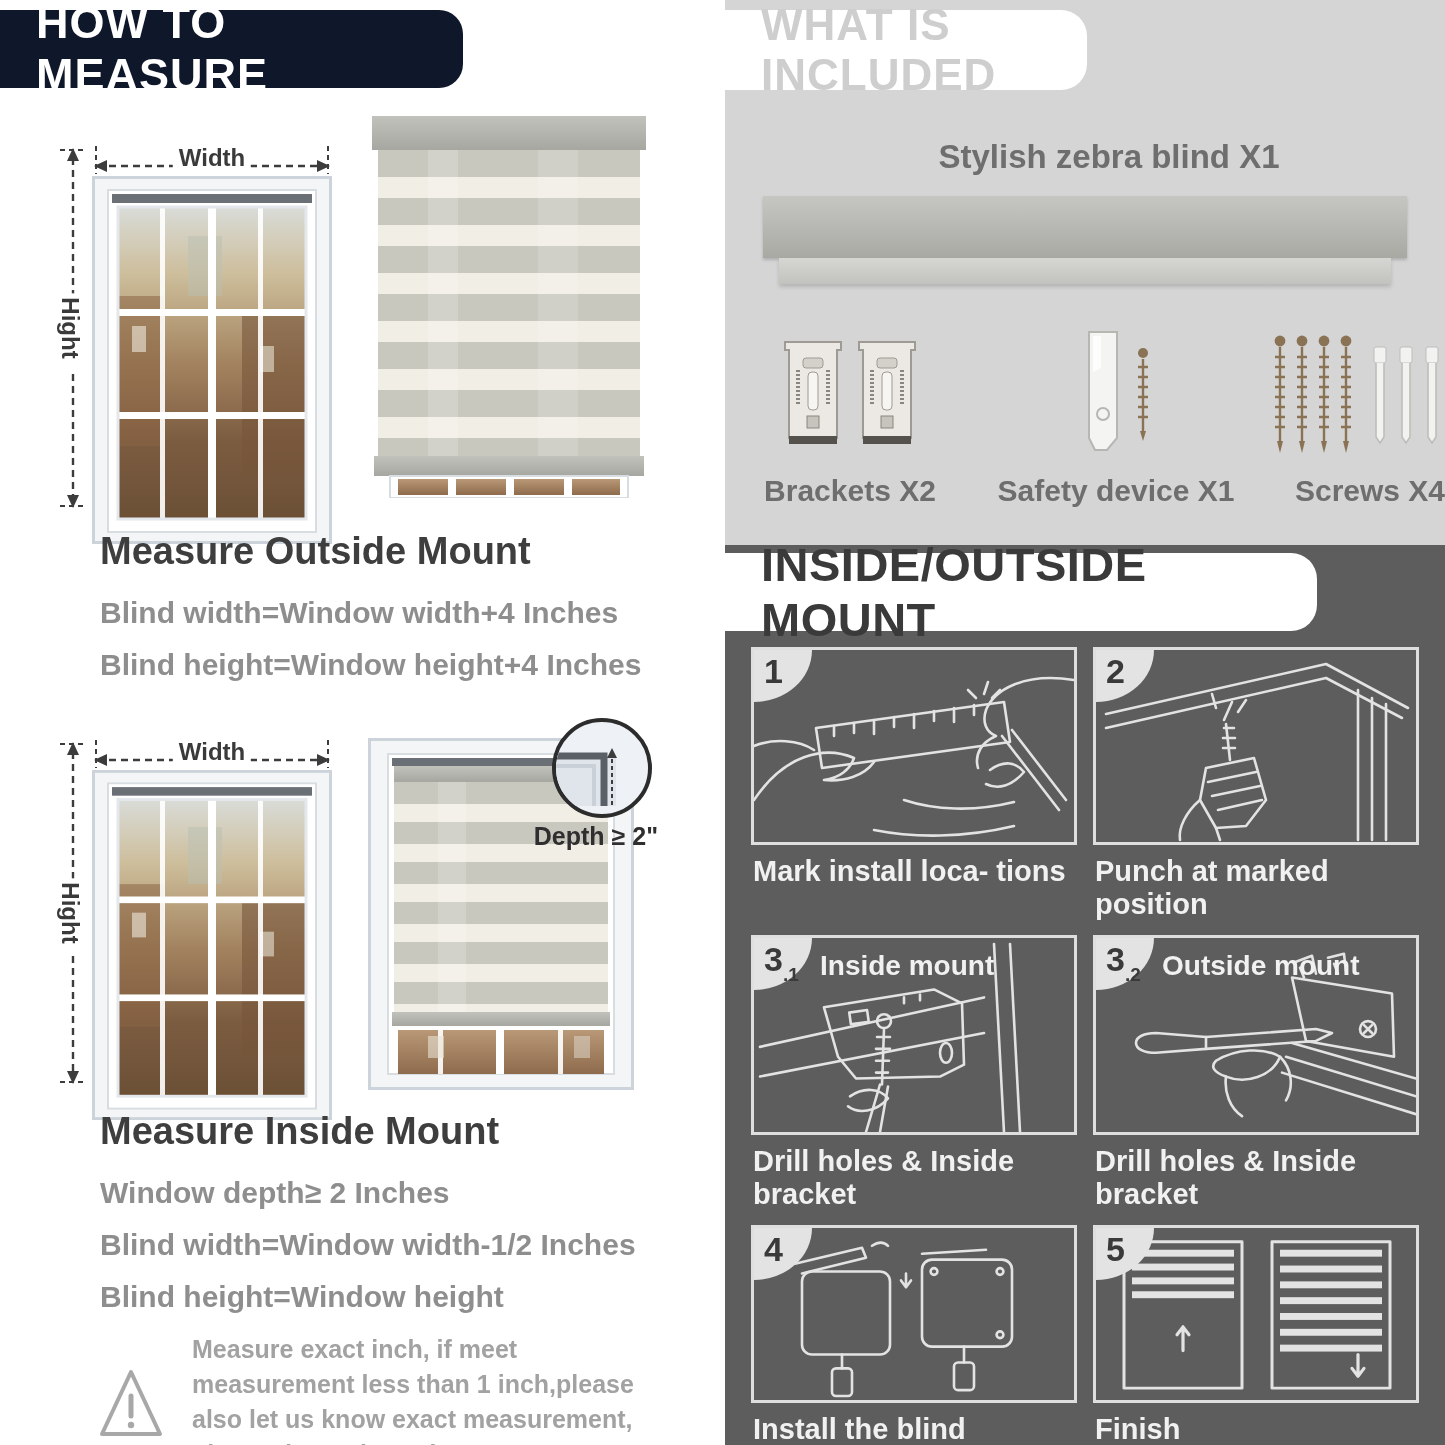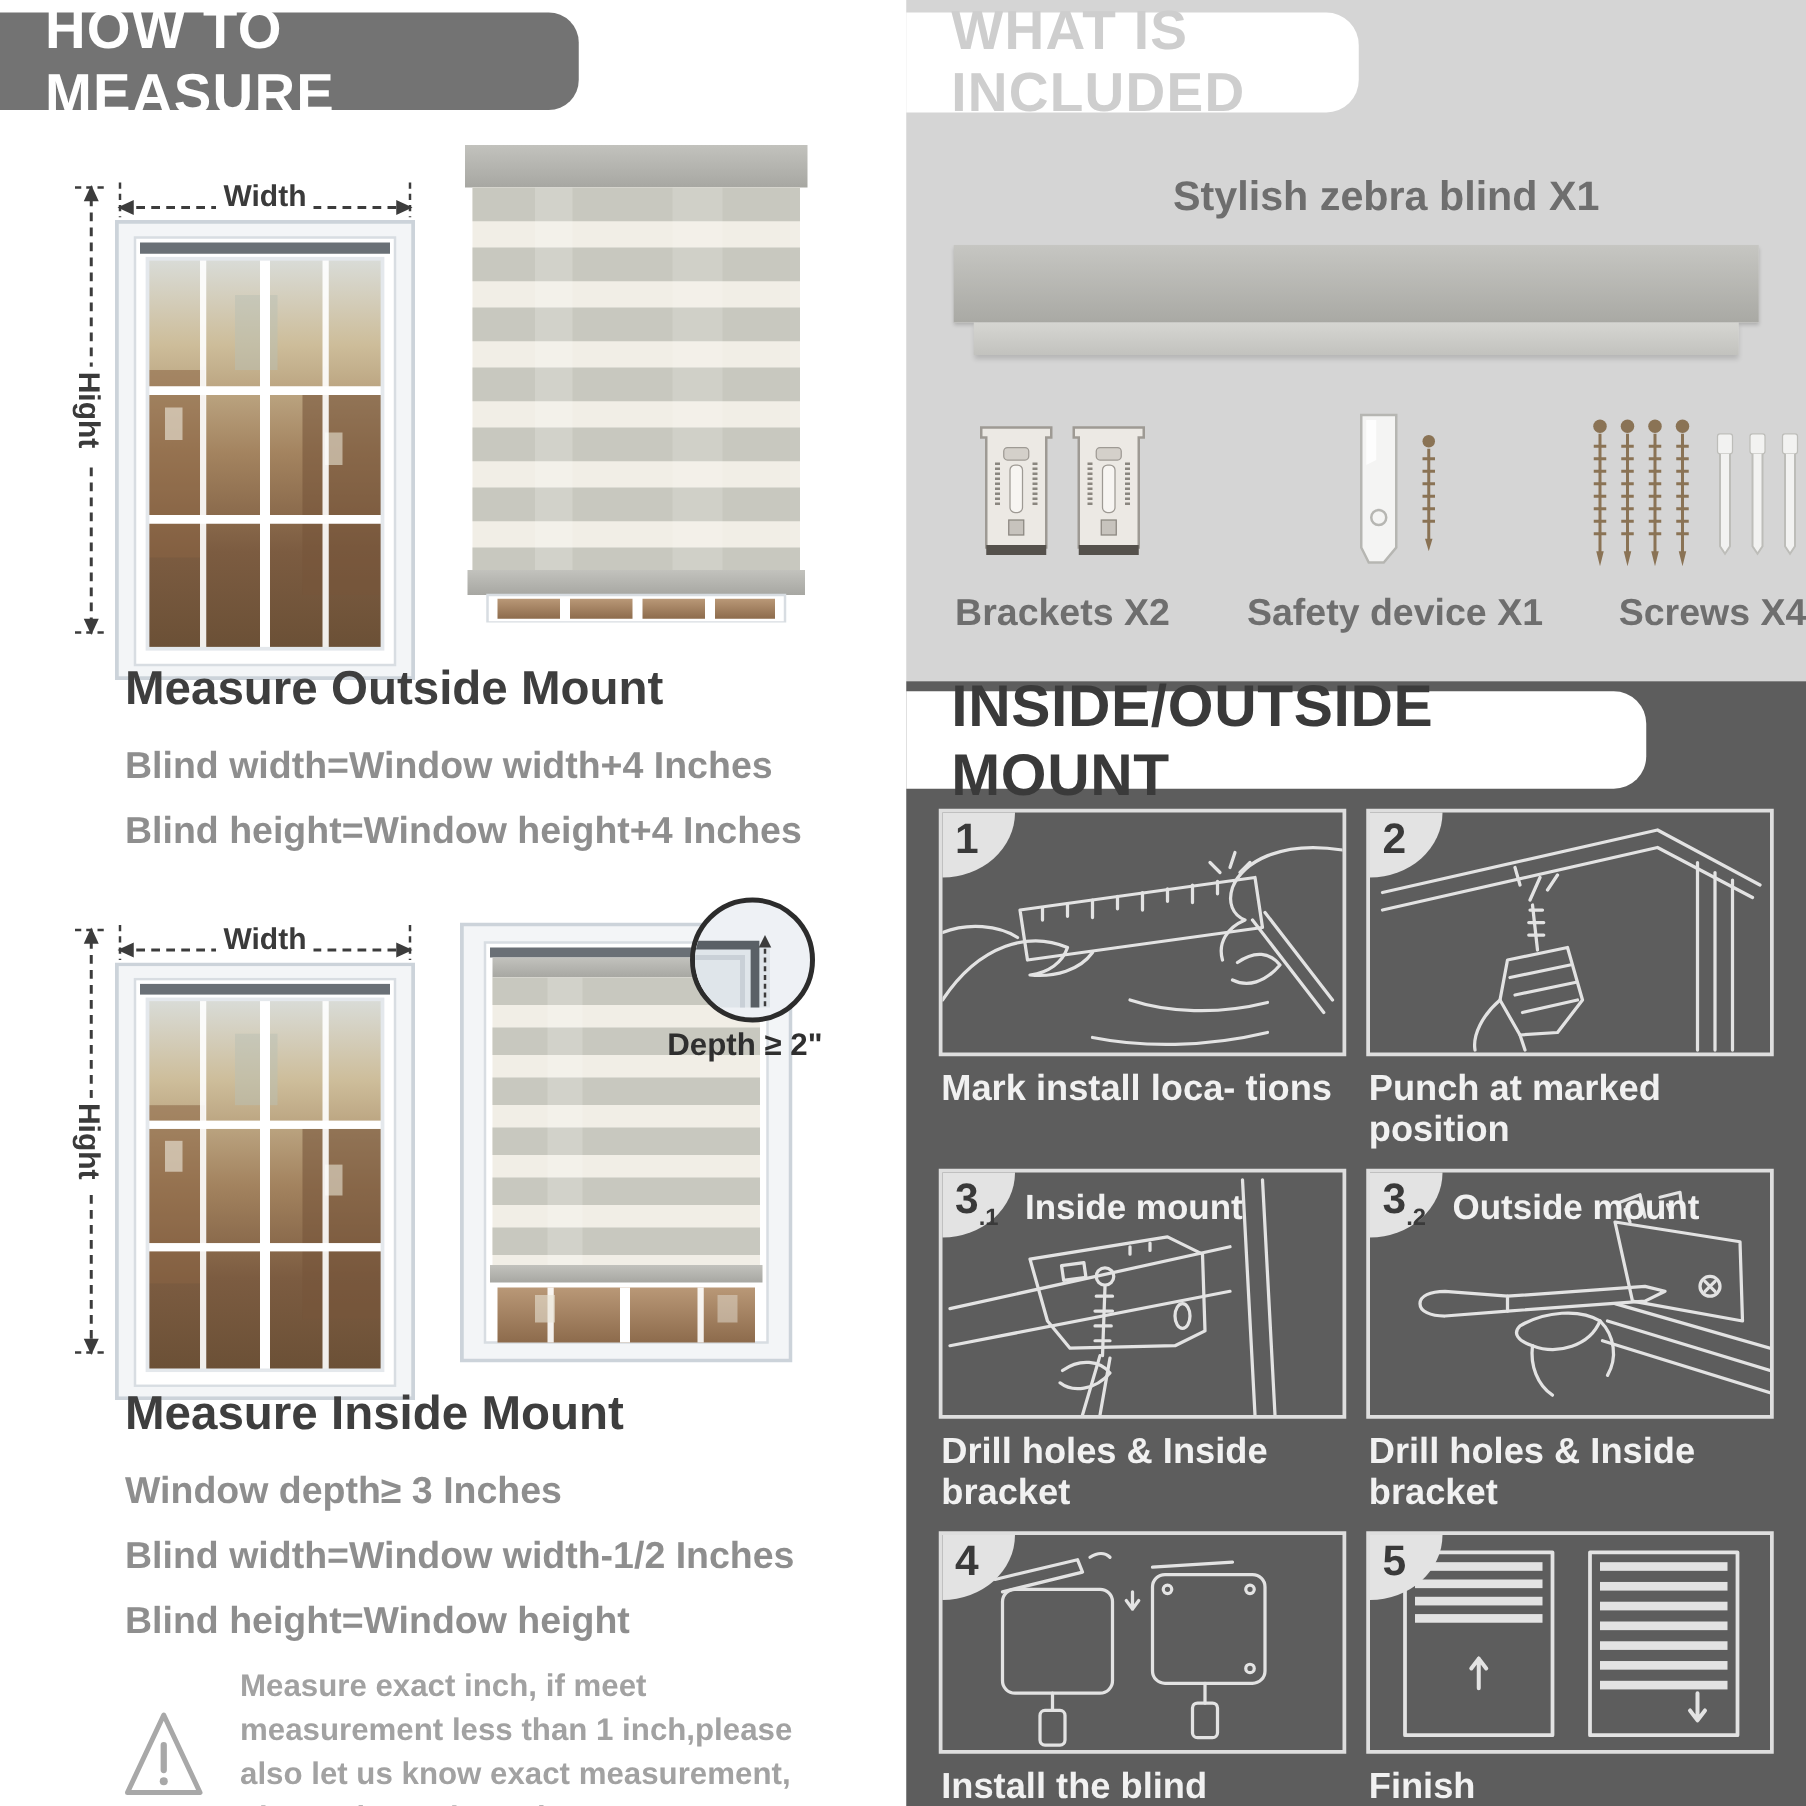--- a/index.html
+++ b/index.html
@@ -1,20 +1,20 @@
 <!DOCTYPE html>
 <html><head>
 <meta charset="utf-8">
 <style>
   html,body{margin:0;padding:0;background:#fff;}
   .page{position:relative;width:1445px;height:1445px;background:#fff;overflow:hidden;
         font-family:"Liberation Sans",sans-serif;}
   
   .left{position:absolute;left:0;top:0;width:725px;height:1445px;background:#fff;}
-  .left-header{position:absolute;left:0;top:10px;width:463px;height:78px;background:#737373;
+  .left-header{position:absolute;left:0;top:10px;width:463px;height:78px;background:#0f172a;
     border-radius:0 24px 24px 0;display:flex;align-items:center;padding-left:36px;box-sizing:border-box;}
   .left-header span{color:#ffffff;font-weight:bold;font-size:45px;letter-spacing:1px;}
   .fig-block{position:absolute;left:58px;display:flex;gap:36px;}
   .sec1-fig{top:110px;}
   .sec2-fig{top:704px;}
   .measure-fig{position:relative;padding-top:34px;padding-left:34px;}
   .warrow{position:relative;height:30px;margin-bottom:2px;}
   .warrow .lbl{position:absolute;left:50%;top:0;transform:translateX(-50%);font-size:24px;
     font-weight:bold;color:#3a3a3a;background:#fff;padding:0 6px;}
   .harrow{position:absolute;left:0;top:34px;width:30px;}
@@ -244,21 +244,21 @@
             <line x1="56" y1="30" x2="56" y2="88" stroke="#3c3c3c" stroke-width="2" stroke-dasharray="4 3"></line>
             <polygon points="56,26 51,36 61,36" fill="#3c3c3c"></polygon>
           </svg>
         </div>
         <span class="depth-label">Depth ≥ 2"</span>
       </div>
     </div>
 
     <div class="sec-text sec2-text">
       <p class="sec-title">Measure Inside Mount</p>
-      <p class="sec-line">Window depth≥ 3 Inches</p>
+      <p class="sec-line">Window depth≥ 2 Inches</p>
       <p class="sec-line">Blind width=Window width-1/2 Inches</p>
       <p class="sec-line">Blind height=Window height</p>
     </div>
 
     <div class="warning">
       <svg width="66" height="80" viewBox="0 0 66 80">
         <path d="M33 10 L62 72 L4 72 Z" fill="none" stroke="#a8a8a8" stroke-width="4" stroke-linejoin="round"></path>
         <line x1="33" y1="34" x2="33" y2="54" stroke="#a8a8a8" stroke-width="5" stroke-linecap="round"></line>
         <circle cx="33" cy="63" r="3.2" fill="#a8a8a8"></circle>
       </svg>

